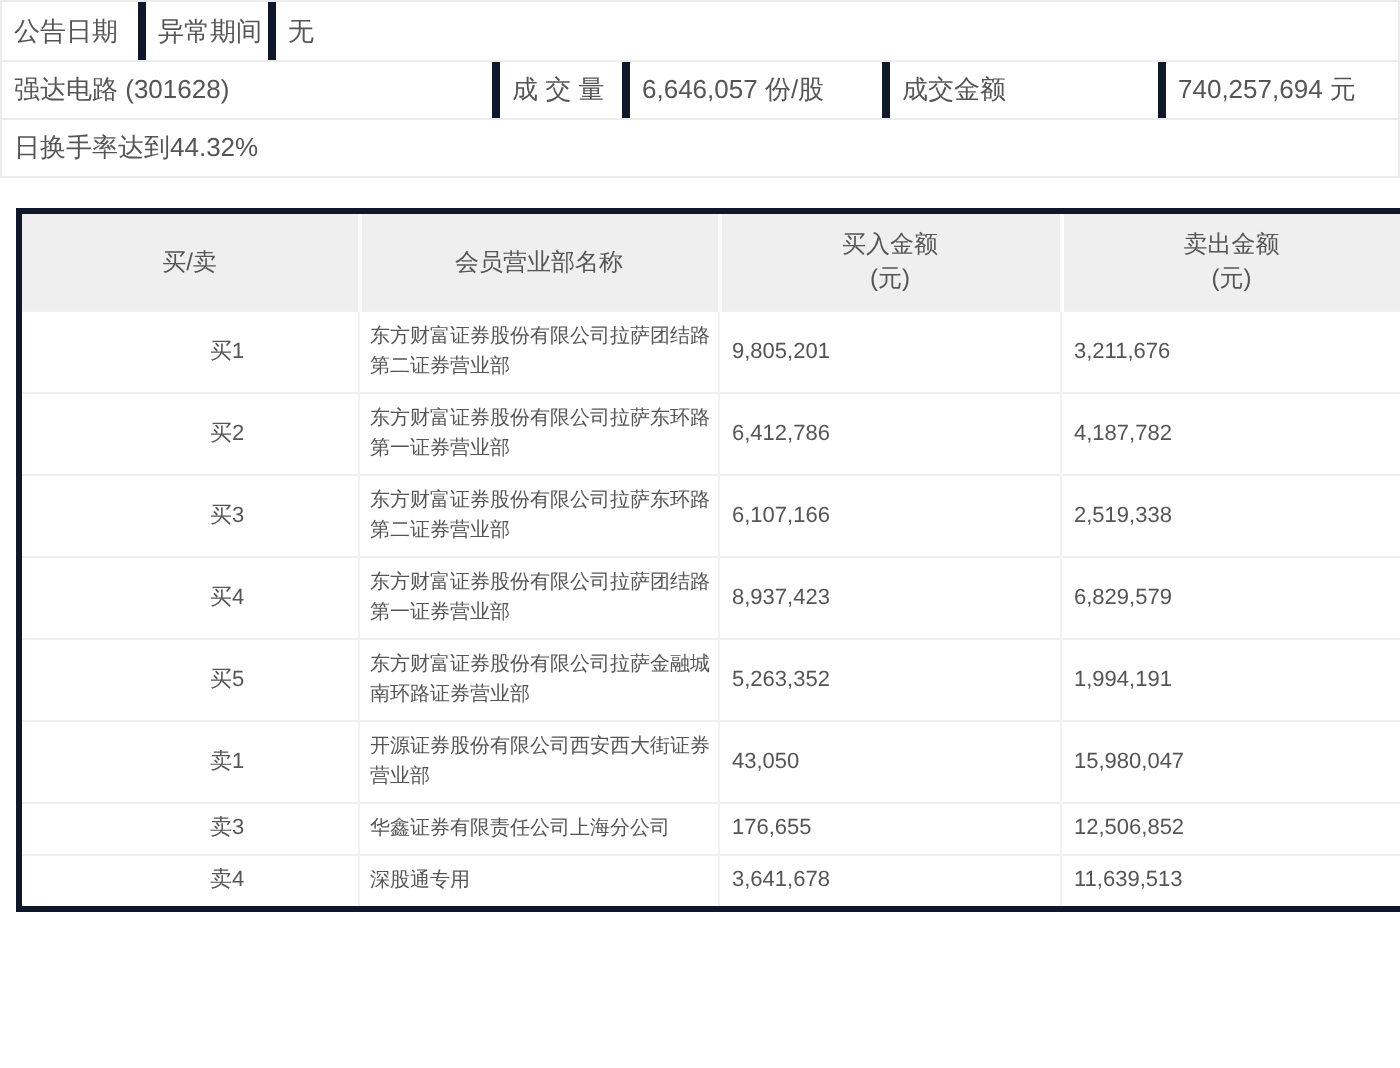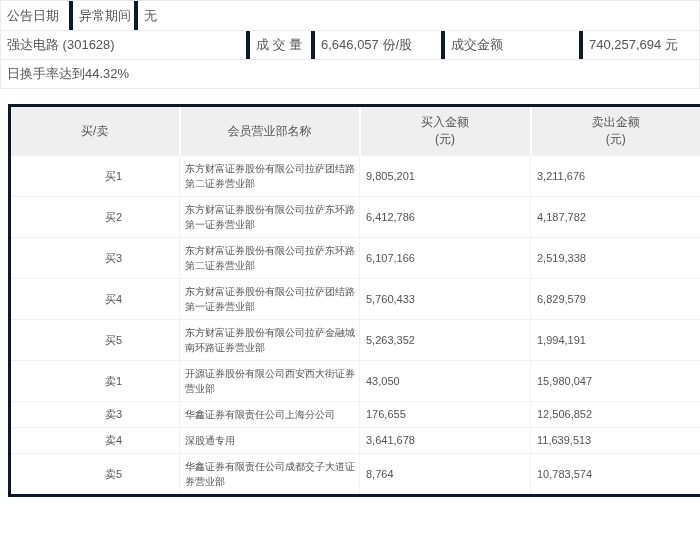--- a/index.html
+++ b/index.html
@@ -129,21 +129,21 @@
     </tr>
     <tr>
       <td class="side">买3</td>
       <td class="name">东方财富证券股份有限公司拉萨东环路第二证券营业部</td>
       <td class="num">6,107,166</td>
       <td class="num">2,519,338</td>
     </tr>
     <tr>
       <td class="side">买4</td>
       <td class="name">东方财富证券股份有限公司拉萨团结路第一证券营业部</td>
-      <td class="num">5,760,433</td>
+      <td class="num">8,937,423</td>
       <td class="num">6,829,579</td>
     </tr>
     <tr>
       <td class="side">买5</td>
       <td class="name">东方财富证券股份有限公司拉萨金融城南环路证券营业部</td>
       <td class="num">5,263,352</td>
       <td class="num">1,994,191</td>
     </tr>
     <tr>
       <td class="side">卖1</td>
@@ -156,20 +156,14 @@
       <td class="name">华鑫证券有限责任公司上海分公司</td>
       <td class="num">176,655</td>
       <td class="num">12,506,852</td>
     </tr>
     <tr>
       <td class="side">卖4</td>
       <td class="name">深股通专用</td>
       <td class="num">3,641,678</td>
       <td class="num">11,639,513</td>
     </tr>
-    <tr>
-      <td class="side">卖5</td>
-      <td class="name">华鑫证券有限责任公司成都交子大道证券营业部</td>
-      <td class="num">8,764</td>
-      <td class="num">10,783,574</td>
-    </tr>
   </tbody>
 </table>
 
 </body></html>

